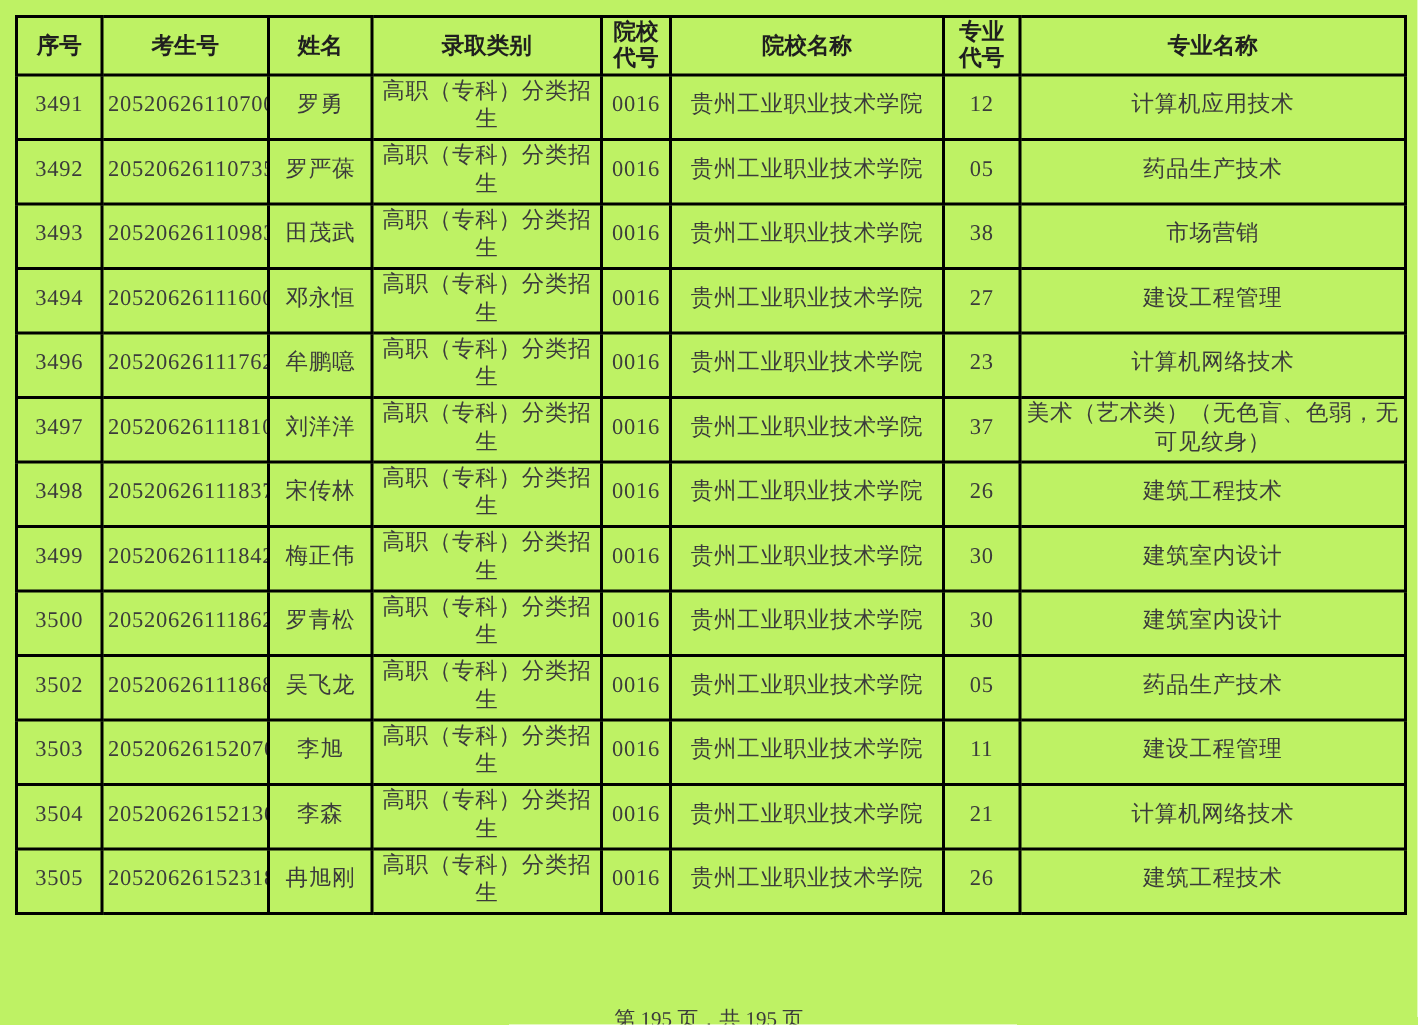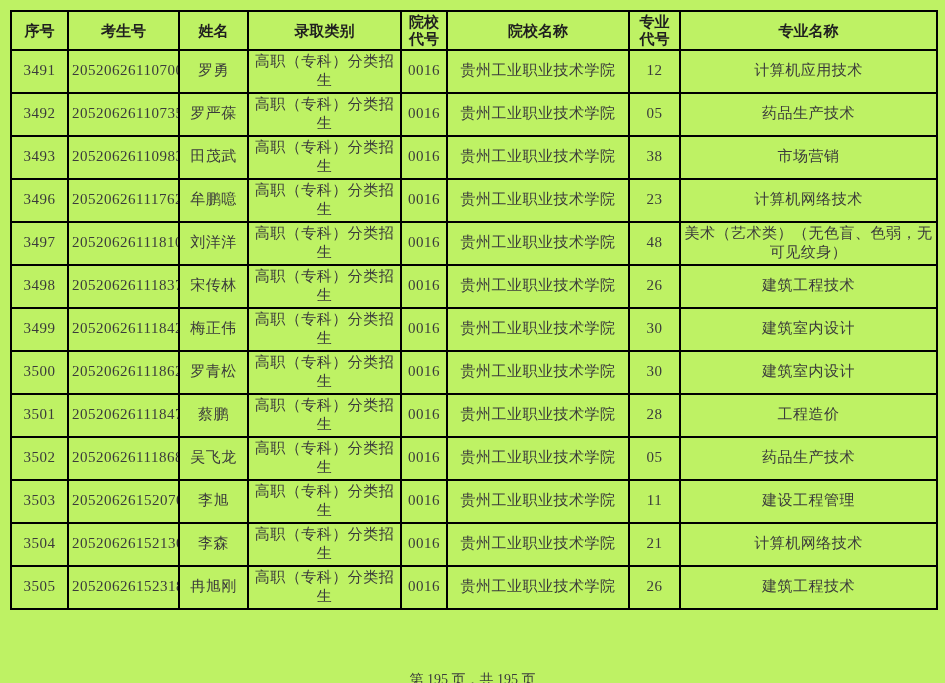--- a/index.html
+++ b/index.html
@@ -110,37 +110,47 @@
           <td>3493</td>
           <td>20520626110983</td>
           <td>田茂武</td>
           <td>高职（专科）分类招生</td>
           <td>0016</td>
           <td>贵州工业职业技术学院</td>
           <td>38</td>
           <td>市场营销</td>
         </tr>
         <tr>
+          <td>3494</td>
+          <td>20520626111600</td>
+          <td>邓永恒</td>
+          <td>高职（专科）分类招生</td>
+          <td>0016</td>
+          <td>贵州工业职业技术学院</td>
+          <td>27</td>
+          <td>建设工程管理</td>
+        </tr>
+        <tr>
           <td>3496</td>
           <td>20520626111762</td>
           <td>牟鹏噫</td>
           <td>高职（专科）分类招生</td>
           <td>0016</td>
           <td>贵州工业职业技术学院</td>
           <td>23</td>
           <td>计算机网络技术</td>
         </tr>
         <tr>
           <td>3497</td>
           <td>20520626111810</td>
           <td>刘洋洋</td>
           <td>高职（专科）分类招生</td>
           <td>0016</td>
           <td>贵州工业职业技术学院</td>
-          <td>48</td>
+          <td>37</td>
           <td>美术（艺术类）（无色盲、色弱，无可见纹身）</td>
         </tr>
         <tr>
           <td>3498</td>
           <td>20520626111837</td>
           <td>宋传林</td>
           <td>高职（专科）分类招生</td>
           <td>0016</td>
           <td>贵州工业职业技术学院</td>
           <td>26</td>
@@ -160,30 +170,20 @@
           <td>3500</td>
           <td>20520626111862</td>
           <td>罗青松</td>
           <td>高职（专科）分类招生</td>
           <td>0016</td>
           <td>贵州工业职业技术学院</td>
           <td>30</td>
           <td>建筑室内设计</td>
         </tr>
         <tr>
-          <td>3501</td>
-          <td>20520626111847</td>
-          <td>蔡鹏</td>
-          <td>高职（专科）分类招生</td>
-          <td>0016</td>
-          <td>贵州工业职业技术学院</td>
-          <td>28</td>
-          <td>工程造价</td>
-        </tr>
-        <tr>
           <td>3502</td>
           <td>20520626111868</td>
           <td>吴飞龙</td>
           <td>高职（专科）分类招生</td>
           <td>0016</td>
           <td>贵州工业职业技术学院</td>
           <td>05</td>
           <td>药品生产技术</td>
         </tr>
         <tr>

